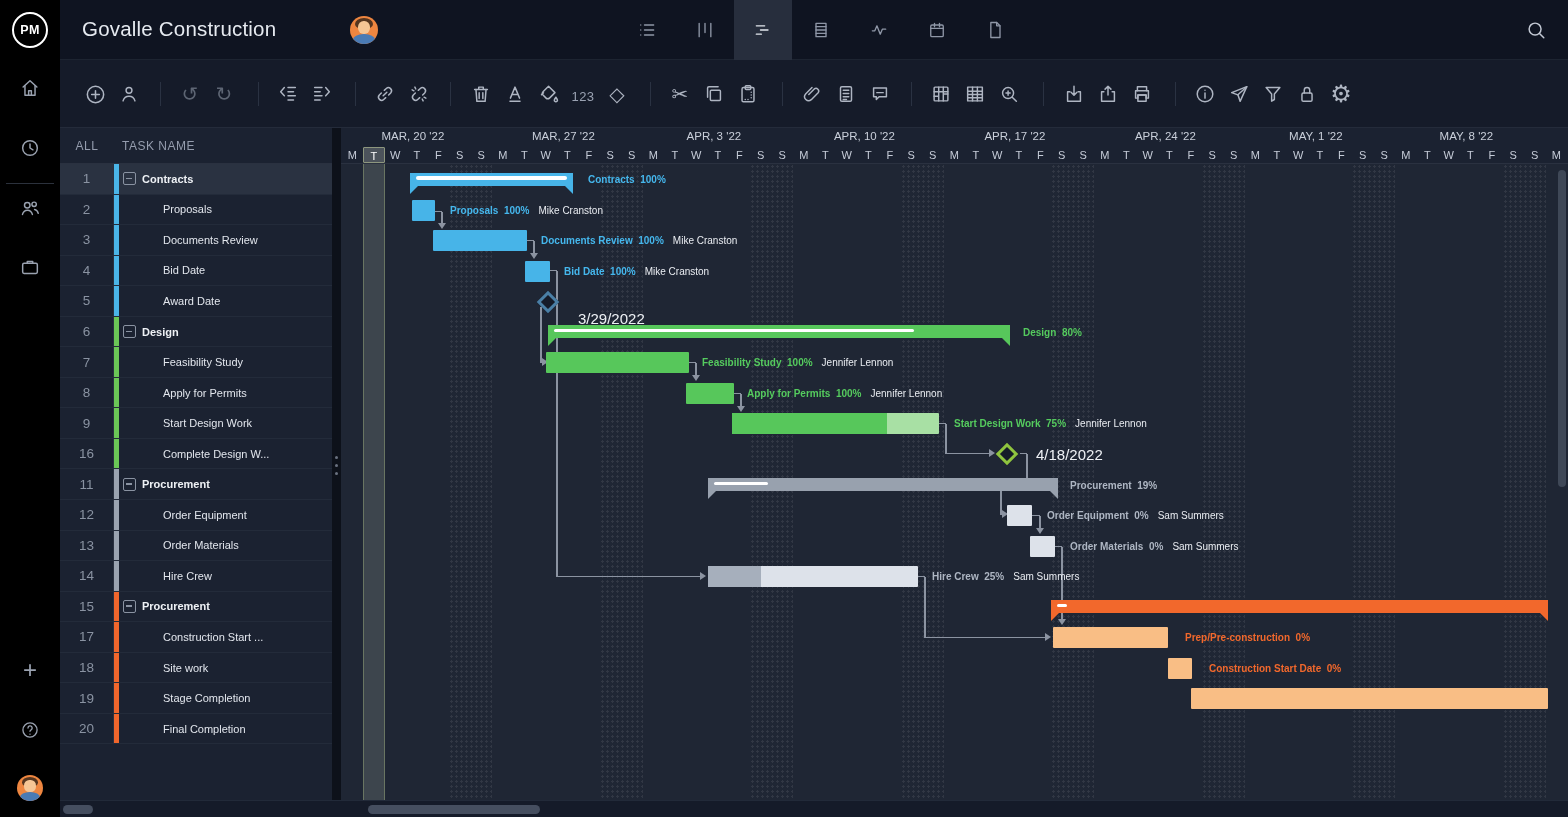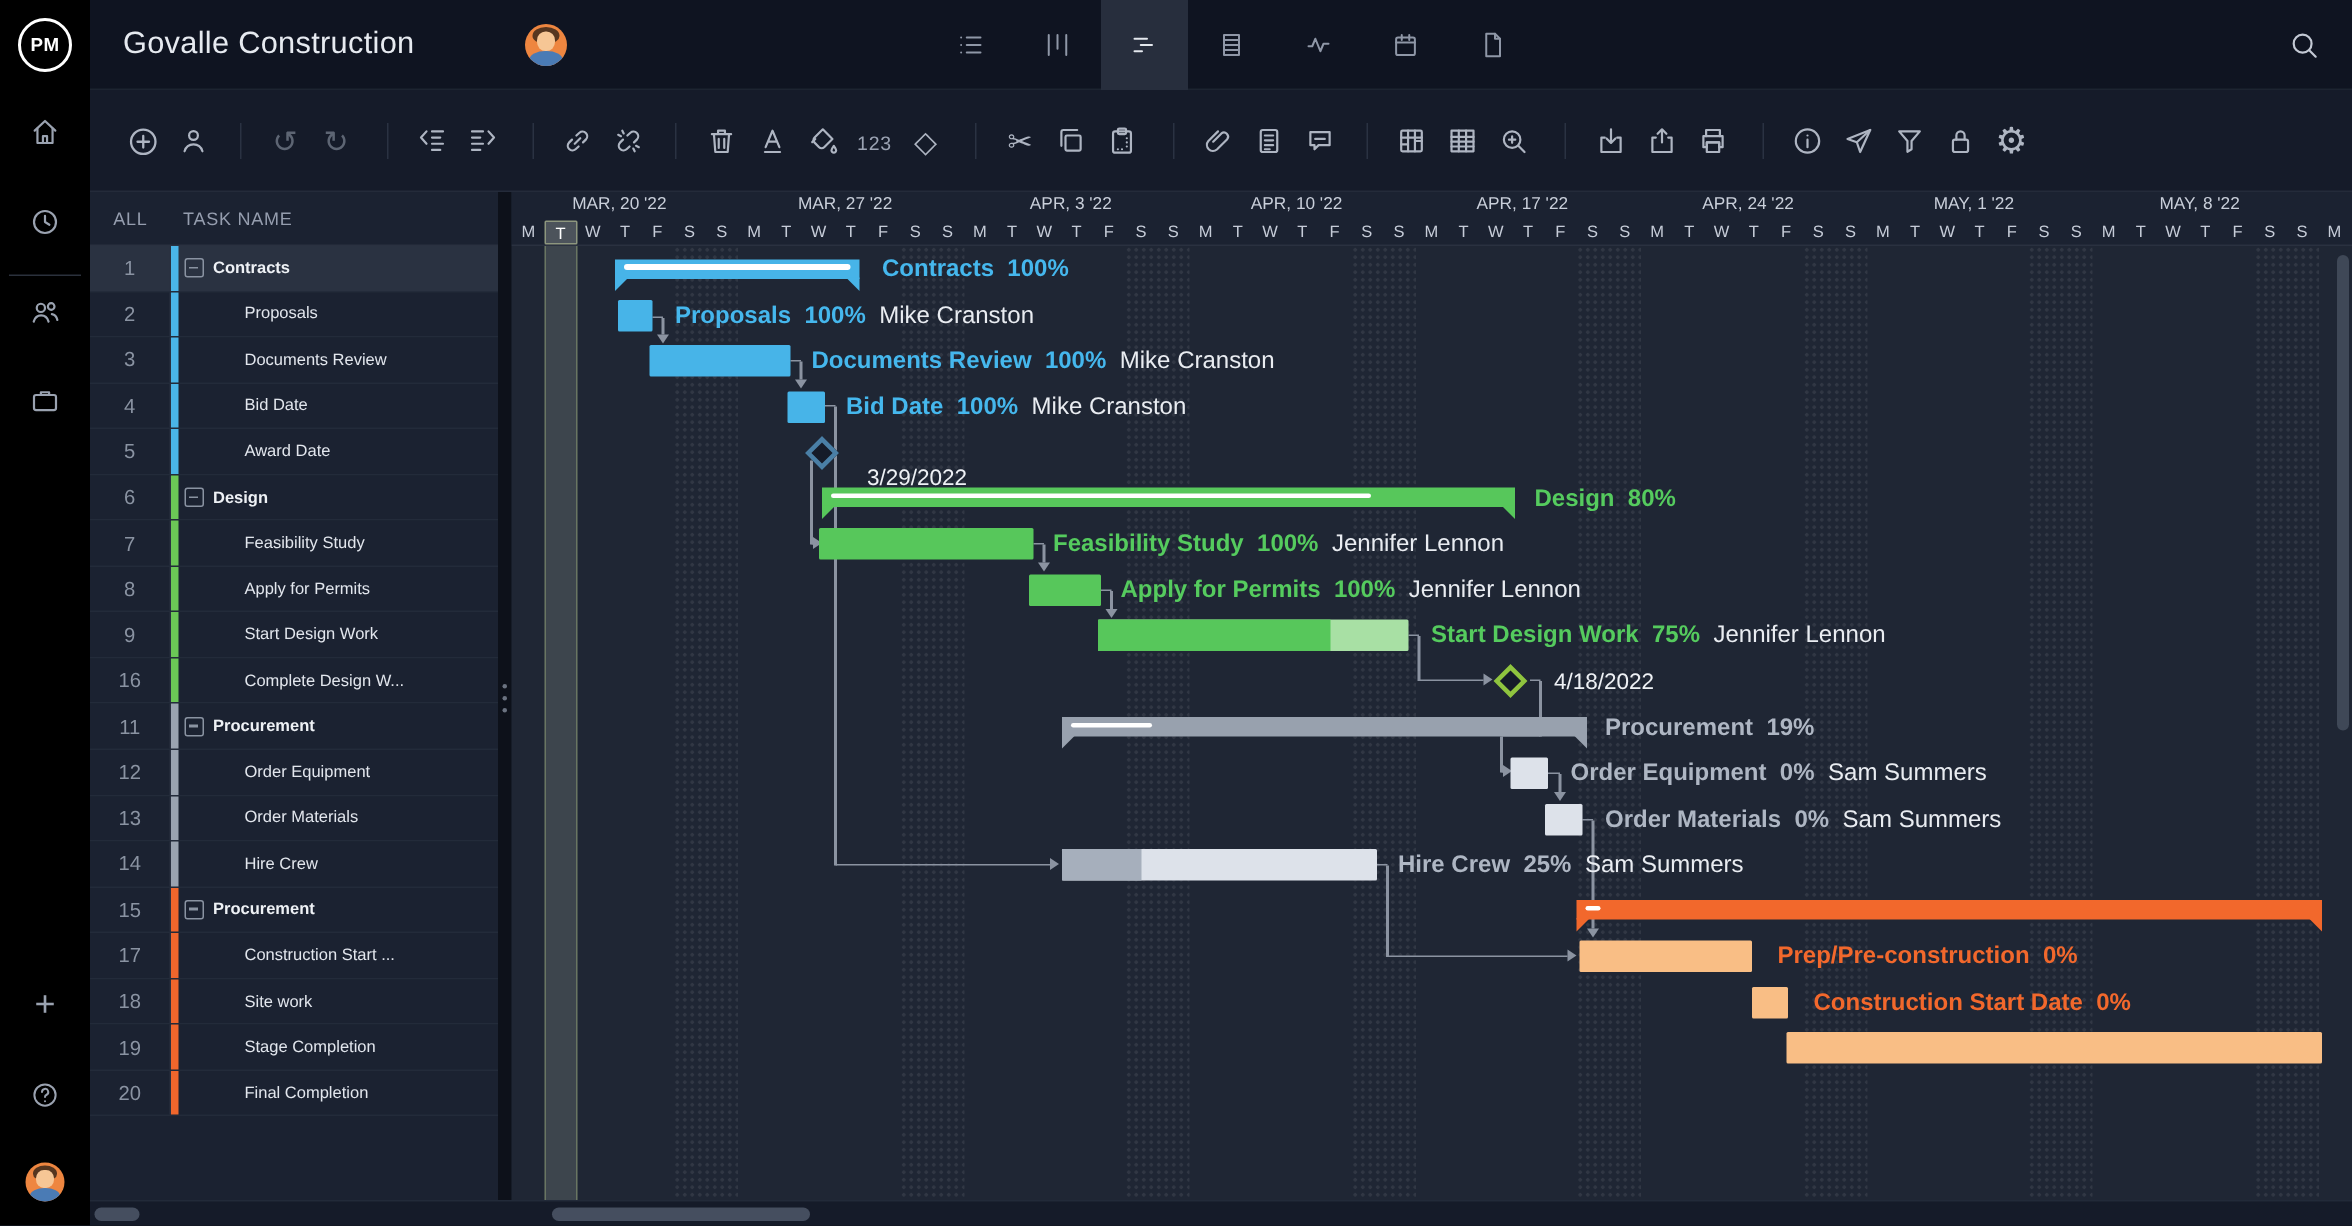--- a/index.html
+++ b/index.html
@@ -75,21 +75,21 @@
   .dep-arrow.right { border-top:4.5px solid transparent; border-bottom:4.5px solid transparent; border-left:6px solid #8b93a1; }
 
   .gbar { position:absolute; height:21px; border-radius:1px; }
   .gbar .fillpart { position:absolute; left:0; top:0; height:100%; }
   .gsum { position:absolute; height:13px; }
   .gsum .tip { position:absolute; top:12px; width:0; height:0; }
   .gsum .tip.l { left:0; border-right:9px solid transparent; }
   .gsum .tip.r { right:0; border-left:9px solid transparent; }
   .gsum .prog { position:absolute; left:6px; top:3.5px; height:3.5px; background:#fff; border-radius:2px; }
   .gms { position:absolute; width:16px; height:16px; transform:rotate(45deg); background:#151b29; }
-  .glabel { position:absolute; height:19px; line-height:19px; font-size:16px; font-weight:bold; white-space:nowrap; }
+  .glabel { position:absolute; height:19px; line-height:19px; font-size:10px; font-weight:bold; white-space:nowrap; }
   .glabel .assignee { font-weight:400; color:#e9ecf1; margin-left:9px; }
   .glabel.date { font-weight:400; color:#eef1f5; font-size:15px; }
 
   .g-vscroll { position:absolute; right:2px; top:42px; width:8px; height:317px; border-radius:4px; background:#3f4857; }
 
   
   .footer { position:absolute; left:60px; top:800px; width:1508px; height:17px; background:#151b29; border-top:1px solid #222a39; }
   .hthumb { position:absolute; top:4px; height:9px; border-radius:5px; background:#454e5f; cursor:pointer; }
 
   svg.ic { display:block; }

